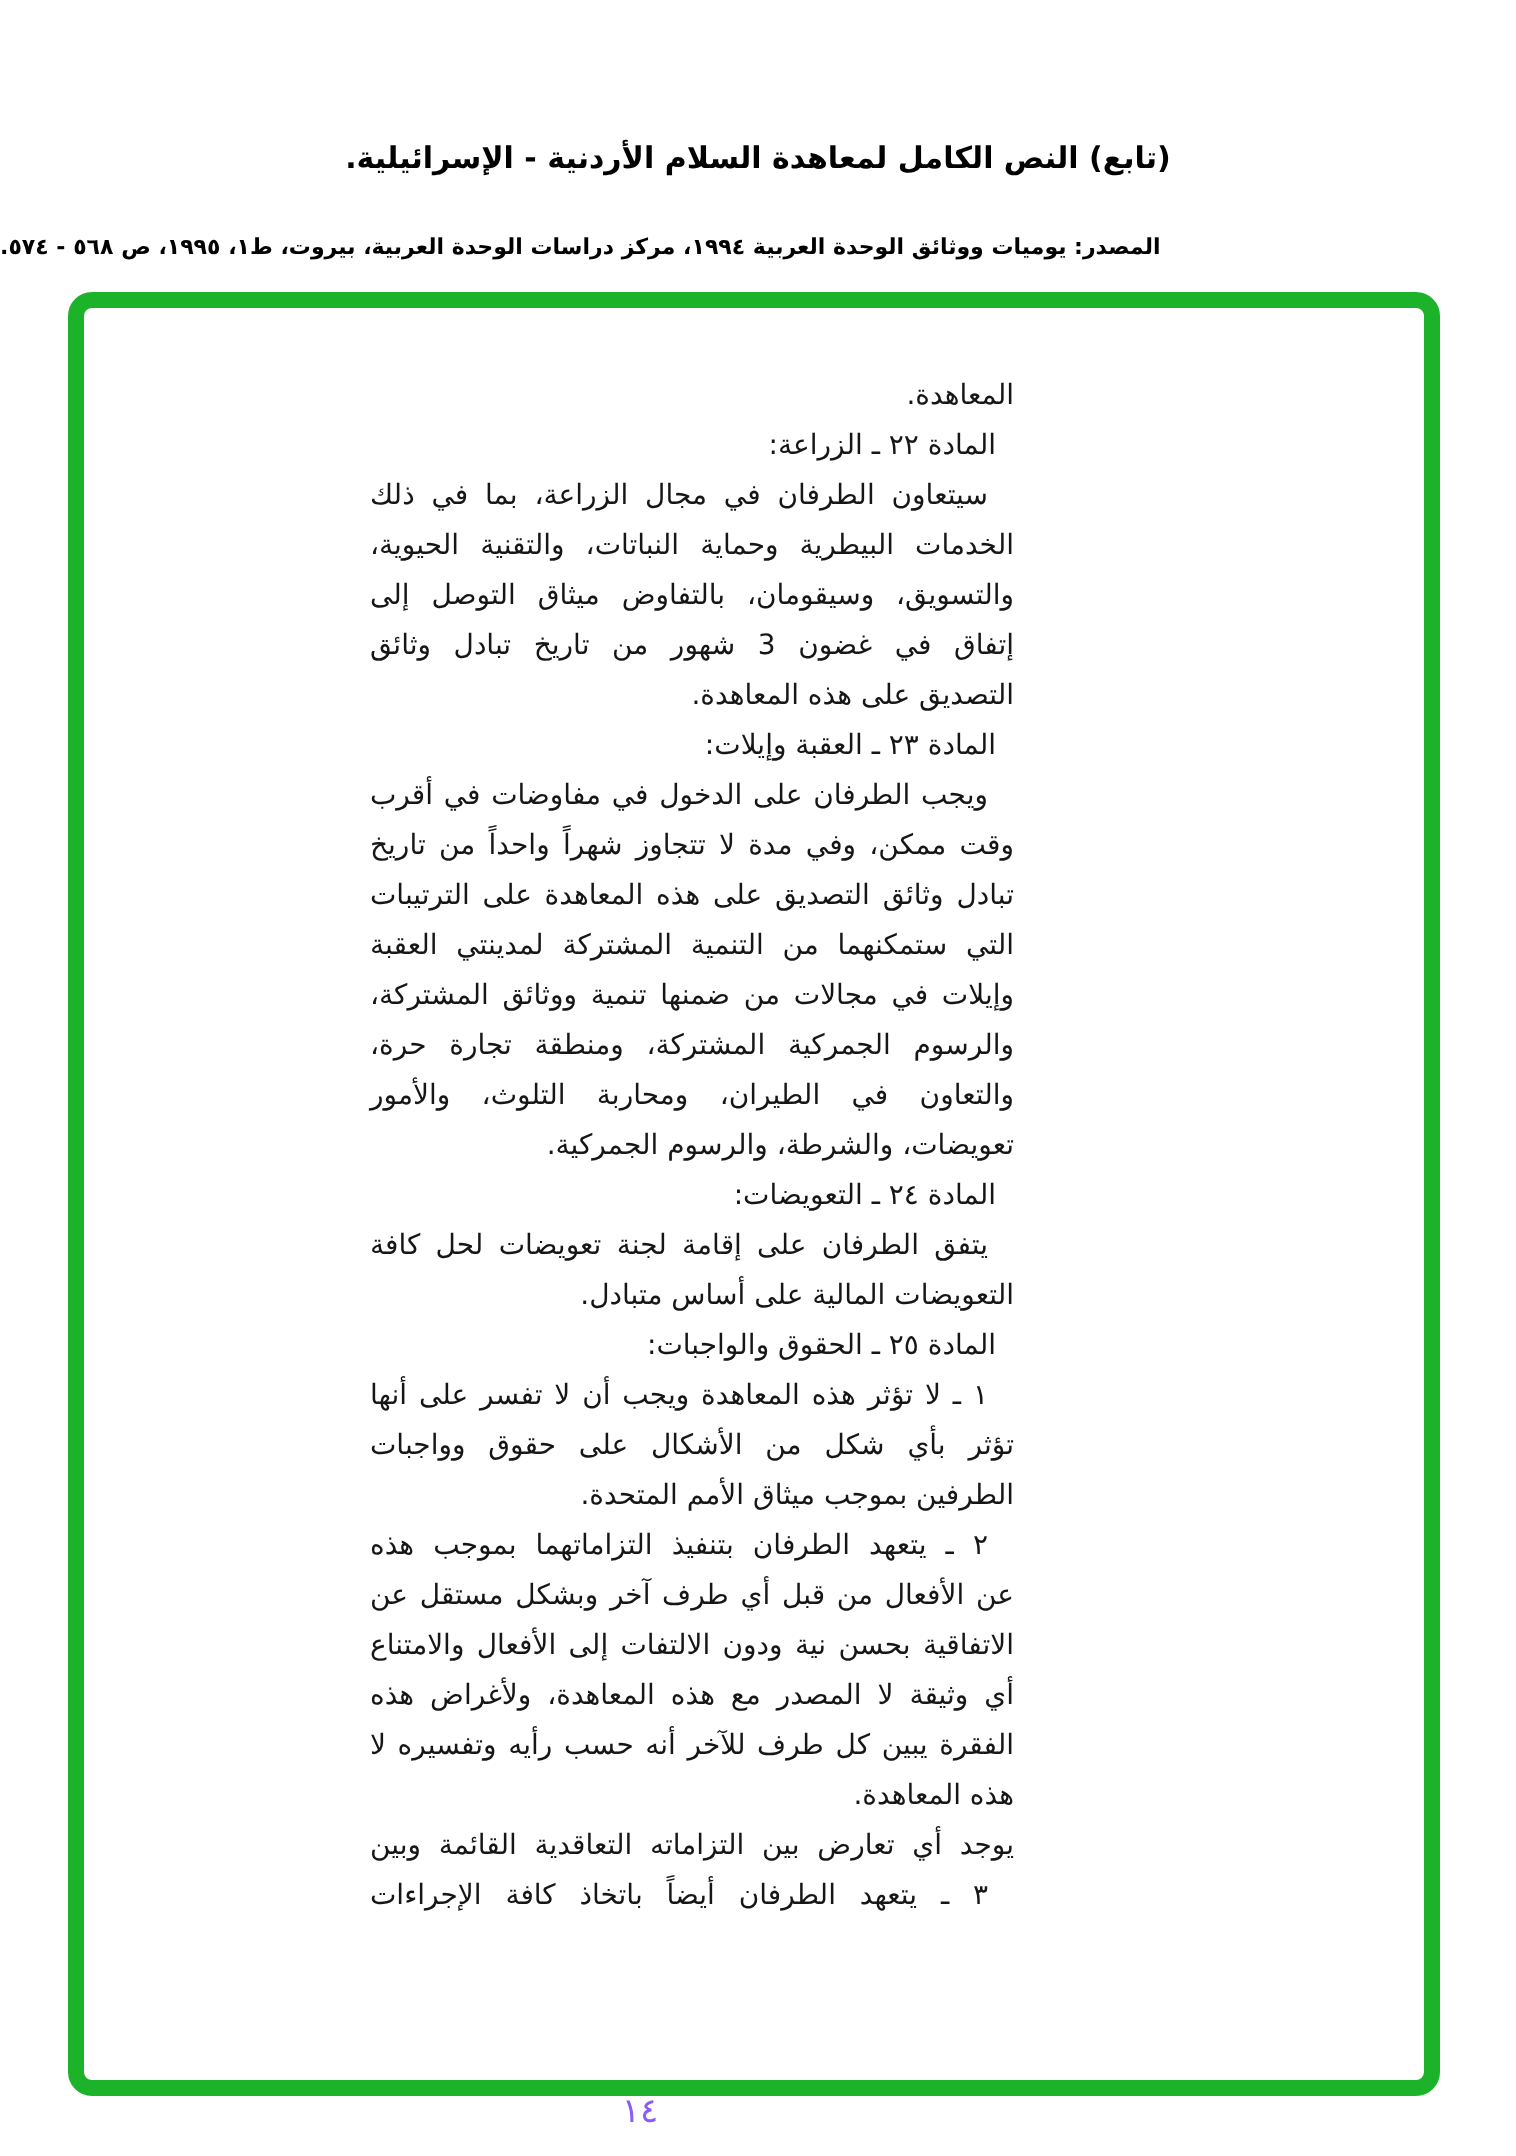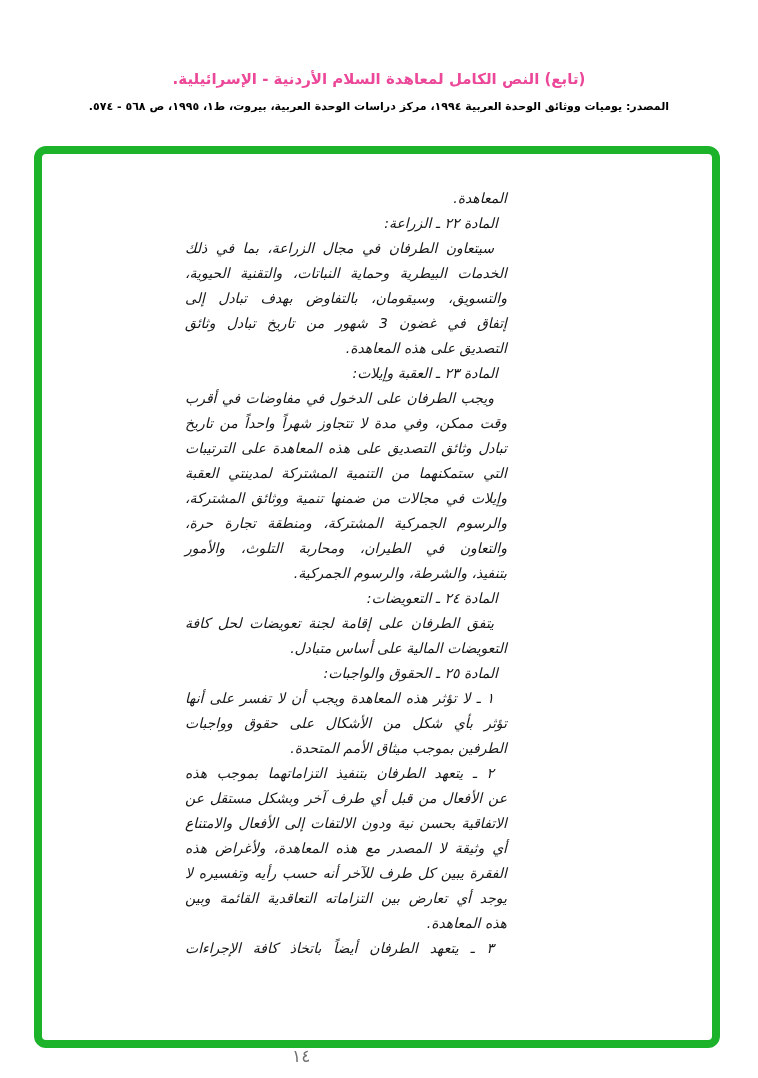--- a/index.html
+++ b/index.html
@@ -4,25 +4,25 @@
 <style>
   html,body { margin:0; padding:0; }
   body {
     width:758px; height:1078px; position:relative;
     background:#ffffff; overflow:hidden;
     font-family:"DejaVu Sans", sans-serif; color:#151515;
   }
   .header-title {
     position:absolute; top:70px; left:0; width:758px;
     text-align:center; direction:rtl;
-    font-size:15px; font-weight:bold; color:#ec4899;
+    font-size:15px; font-weight:bold; color:#000000;
   }
   .header-source {
-    position:absolute; top:100px; left:0; width:758px;
-    text-align:center; direction:rtl;
+    position:absolute; top:117px; left:0; width:758px;
+    text-align:left; direction:rtl;
     font-size:11px; font-weight:bold; color:#000;
   }
   .frame {
     position:absolute; left:34px; top:146px;
     width:670px; height:886px;
     border:8px solid #1cb32b; border-radius:12px;
     background:#ffffff;
   }
   .column {
     position:absolute; left:143px; top:32px; width:322px;
@@ -35,72 +35,72 @@
   .column .line { white-space:normal; }
   .column .line.first { padding-right:13px; }
   .column .line.last { text-align:right; text-align-last:right; }
   .column .heading {
     height:25px; text-align:right; text-align-last:right; padding-right:9px;
   }
   .column .solo {
     height:25px; text-align:right; text-align-last:right;
   }
   .page-number {
-    position:absolute; top:1046px; left:292px; width:80px;
-    text-align:left; direction:rtl; font-size:17px; color:#737373;
+    position:absolute; top:1046px; left:280px; width:80px;
+    text-align:center; direction:rtl; font-size:17px; color:#8b5cf6;
   }
 </style>
 </head>
 <body>
 
 <div class="header-title">(تابع) النص الكامل لمعاهدة السلام الأردنية - الإسرائيلية.</div>
 
 <div class="header-source">المصدر: يوميات ووثائق الوحدة العربية ١٩٩٤، مركز دراسات الوحدة العربية، بيروت، ط١، ١٩٩٥، ص ٥٦٨ - ٥٧٤.</div>
 
-<div class="frame" style="border-color: rgb(28, 179, 43); font-style: italic;">
+<div class="frame" style="border-color: rgb(28, 179, 43);">
   <div class="column" dir="rtl">
       <div class="solo">المعاهدة.</div>
       <div class="heading">المادة ٢٢ ـ الزراعة:</div>
       <div class="para">
         <div class="line first">سيتعاون الطرفان في مجال الزراعة، بما في ذلك</div>
         <div class="line">الخدمات البيطرية وحماية النباتات، والتقنية الحيوية،</div>
-        <div class="line">والتسويق، وسيقومان، بالتفاوض بهدف تبادل إلى</div>
+        <div class="line">والتسويق، وسيقومان، بالتفاوض ميثاق التوصل إلى</div>
         <div class="line">إتفاق في غضون 3 شهور من تاريخ تبادل وثائق</div>
         <div class="line last">التصديق على هذه المعاهدة.</div>
       </div>
       <div class="heading">المادة ٢٣ ـ العقبة وإيلات:</div>
       <div class="para">
         <div class="line first">ويجب الطرفان على الدخول في مفاوضات في أقرب</div>
         <div class="line">وقت ممكن، وفي مدة لا تتجاوز شهراً واحداً من تاريخ</div>
         <div class="line">تبادل وثائق التصديق على هذه المعاهدة على الترتيبات</div>
         <div class="line">التي ستمكنهما من التنمية المشتركة لمدينتي العقبة</div>
         <div class="line">وإيلات في مجالات من ضمنها تنمية ووثائق المشتركة،</div>
         <div class="line">والرسوم الجمركية المشتركة، ومنطقة تجارة حرة،</div>
         <div class="line">والتعاون في الطيران، ومحاربة التلوث، والأمور</div>
-        <div class="line last">بتنفيذ، والشرطة، والرسوم الجمركية.</div>
+        <div class="line last">تعويضات، والشرطة، والرسوم الجمركية.</div>
       </div>
       <div class="heading">المادة ٢٤ ـ التعويضات:</div>
       <div class="para">
         <div class="line first">يتفق الطرفان على إقامة لجنة تعويضات لحل كافة</div>
         <div class="line last">التعويضات المالية على أساس متبادل.</div>
       </div>
       <div class="heading">المادة ٢٥ ـ الحقوق والواجبات:</div>
       <div class="para">
         <div class="line first">١ ـ لا تؤثر هذه المعاهدة ويجب أن لا تفسر على أنها</div>
         <div class="line">تؤثر بأي شكل من الأشكال على حقوق وواجبات</div>
         <div class="line last">الطرفين بموجب ميثاق الأمم المتحدة.</div>
       </div>
       <div class="para">
         <div class="line first">٢ ـ يتعهد الطرفان بتنفيذ التزاماتهما بموجب هذه</div>
         <div class="line">عن الأفعال من قبل أي طرف آخر وبشكل مستقل عن</div>
         <div class="line">الاتفاقية بحسن نية ودون الالتفات إلى الأفعال والامتناع</div>
         <div class="line">أي وثيقة لا المصدر مع هذه المعاهدة، ولأغراض هذه</div>
         <div class="line">الفقرة يبين كل طرف للآخر أنه حسب رأيه وتفسيره لا</div>
+        <div class="line last">هذه المعاهدة.</div>
         <div class="line">يوجد أي تعارض بين التزاماته التعاقدية القائمة وبين</div>
-        <div class="line last">هذه المعاهدة.</div>
       </div>
       <div class="para">
         <div class="line first">٣ ـ يتعهد الطرفان أيضاً باتخاذ كافة الإجراءات</div>
       </div>
     </div>
 </div>
 
 <div class="page-number">١٤</div>
 
 </body></html>

